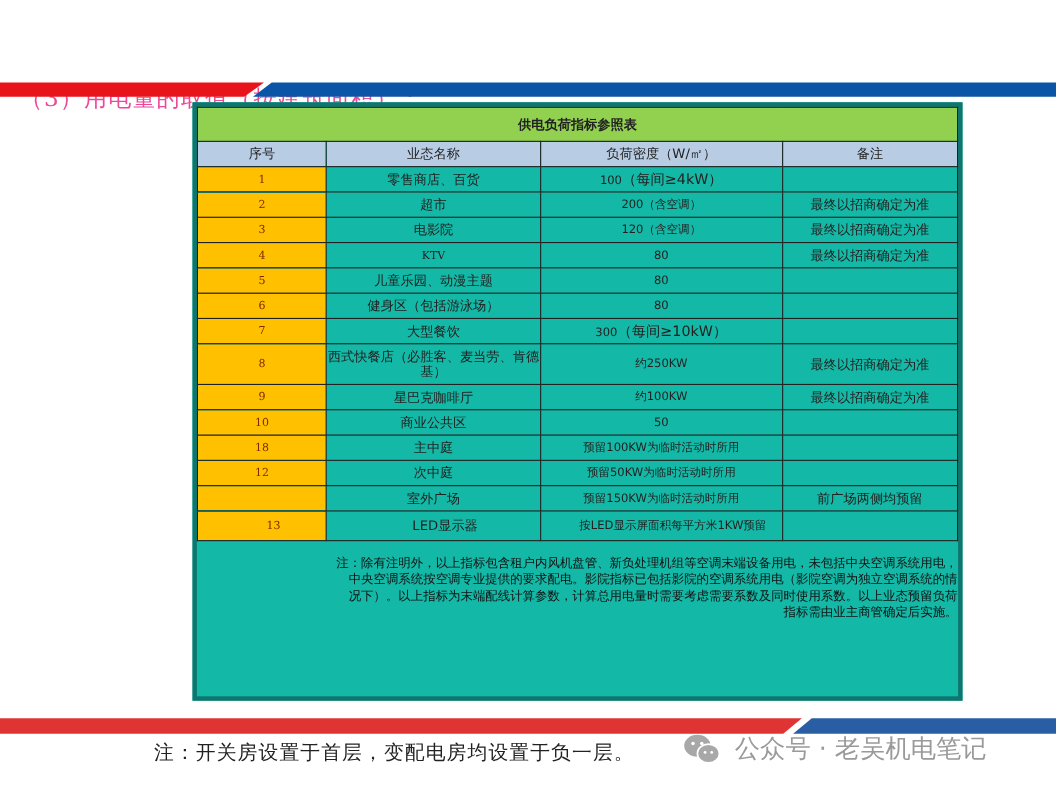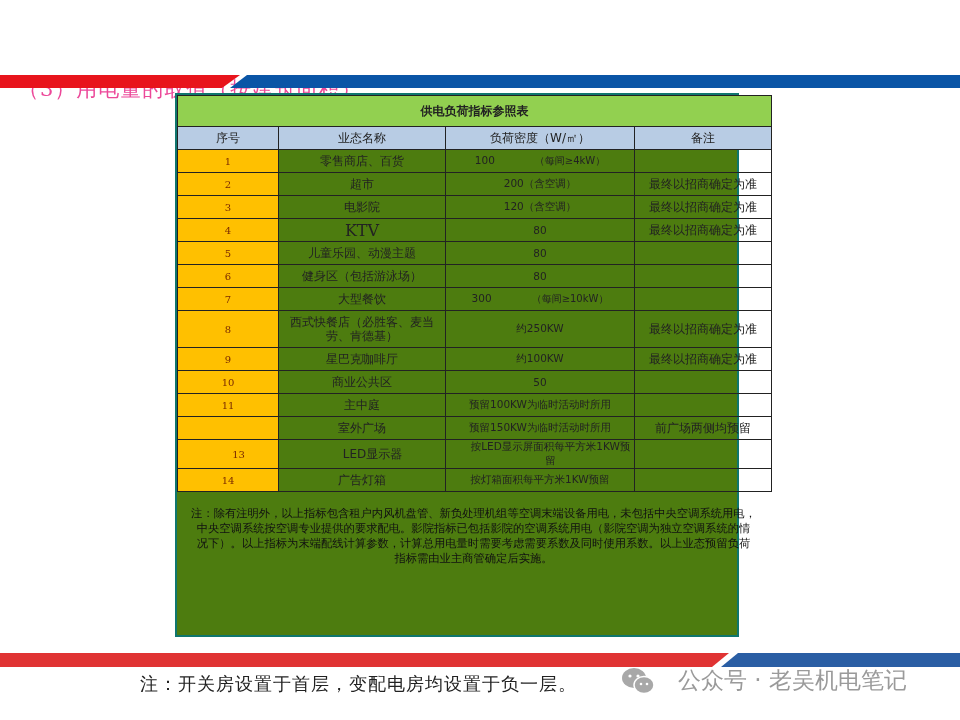--- a/index.html
+++ b/index.html
@@ -5,41 +5,41 @@
   html, body { margin:0; padding:0; }
   body { width:960px; height:720px; background:#ffffff; position:relative; overflow:hidden;
          font-family: "DejaVu Serif", "Liberation Serif", serif; color:#222; }
   .heading { position:absolute; left:18px; top:36px; font-size:21px; color:#ec4899; letter-spacing:1px;
              font-family:"DejaVu Serif", serif;margin-top:39px; }
   .stripe { position:absolute; left:0; width:960px; }
   .stripe svg { display:block; }
   .stripe-top { top:74px; height:15px; }
   .stripe-bottom { top:652px; height:16px; }
 
-  .tbl-wrap { position:absolute; left:175px; top:93px; width:564px; height:544px;
-              border:2px solid #0f766e; box-sizing:border-box; background:#4d7c0f; }
+  .tbl-wrap { position:absolute; left:175px; top:93px; width:700px; height:544px;
+              border:4px solid #0f766e; box-sizing:border-box; background:#14b8a6; }
   table { border-collapse:collapse; width:100%; table-layout:fixed; font-size:12px;
           font-family:"DejaVu Sans", sans-serif; }
   td, th { border:1px solid #222; text-align:center; padding:0; overflow:hidden; }
   .title-row td { background:#92d050; height:30px; font-weight:bold; font-size:12px; }
   .head-row th { background:#b8cce4; height:22px; font-weight:normal; font-size:12px; }
   .row td { height:22px; }
   .row td.no { background:#ffc000; color:#7a2a00; font-size:10px; font-family:"DejaVu Serif", serif; }
   .row td.val { font-size:10.5px; }
-  .row td.val small { font-size:10px;padding-left:40px; }
+  .row td.val small { font-size:13px; }
   .row.tall td { height:36px; }
   .row.tall2 td { height:26px;padding-left:21px; }
-  .note-cell { text-align:center; vertical-align:top; padding:14px 0 0 0; font-size:11.3px; line-height:15px;
-               border:none; color:#111; }
+  .note-cell { text-align:right; vertical-align:top; padding:14px 0 0 0; font-size:11.3px; line-height:15px;
+               border:none; color:#111;font-family:Liberation Mono, monospace; }
   .note-cell span { display:block; margin-left:-2px; }
 
   .footer-note { position:absolute; left:140px; top:672px; font-size:18px; color:#222; letter-spacing:1px;
                  font-family:"DejaVu Serif", serif; }
   .watermark { position:absolute; left:620px; top:665px; font-size:23px; color:#9a9a9a;
-               font-family:"DejaVu Sans", sans-serif; display:flex; align-items:center; gap:22px;justify-content:space-between; }
+               font-family:"DejaVu Sans", sans-serif; display:flex; align-items:center; gap:12px;justify-content:space-between; }
   .wm-icon { width:36px; height:30px; }
 </style>
 </head>
 <body>
 
 <div class="heading">（3）用电量的取值（按建筑面积）：</div>
 
 <div class="stripe stripe-top">
   <svg width="960" height="15" viewBox="0 0 960 15">
     <polygon points="0,1 240,1 222,14 0,14" fill="#e8141c"></polygon>
@@ -78,21 +78,21 @@
       <td>最终以招商确定为准</td>
     </tr>
     <tr class="row">
       <td class="no">3</td>
       <td>电影院</td>
       <td class="val">120（含空调）</td>
       <td>最终以招商确定为准</td>
     </tr>
     <tr class="row">
       <td class="no">4</td>
-      <td style="font-size:16px;font-family:'DejaVu Serif',serif;margin-top:32px;">KTV</td>
+      <td style="font-size:10px;font-family:'DejaVu Serif',serif;margin-top:32px;">KTV</td>
       <td class="val">80</td>
       <td>最终以招商确定为准</td>
     </tr>
     <tr class="row">
       <td class="no">5</td>
       <td>儿童乐园、动漫主题</td>
       <td class="val">80</td>
       <td></td>
     </tr>
     <tr class="row">
@@ -119,41 +119,41 @@
       <td class="val">约100KW</td>
       <td>最终以招商确定为准</td>
     </tr>
     <tr class="row">
       <td class="no">10</td>
       <td>商业公共区</td>
       <td class="val">50</td>
       <td></td>
     </tr>
     <tr class="row">
-      <td class="no">11</td>
+      <td class="no">18</td>
       <td>主中庭</td>
       <td class="val">预留100KW为临时活动时所用</td>
+      <td></td>
+    </tr>
+    <tr class="row">
+      <td class="no">12</td>
+      <td>次中庭</td>
+      <td class="val">预留50KW为临时活动时所用</td>
       <td></td>
     </tr>
     <tr class="row">
       <td class="no"></td>
       <td>室外广场</td>
       <td class="val">预留150KW为临时活动时所用</td>
       <td>前广场两侧均预留</td>
     </tr>
     <tr class="row tall2">
       <td class="no">13</td>
       <td>LED显示器</td>
       <td class="val">按LED显示屏面积每平方米1KW预留</td>
-      <td></td>
-    </tr>
-    <tr class="row">
-      <td class="no">14</td>
-      <td>广告灯箱</td>
-      <td class="val">按灯箱面积每平方米1KW预留</td>
       <td></td>
     </tr>
     <tr>
       <td colspan="4" class="note-cell">
         <span>注：除有注明外，以上指标包含租户内风机盘管、新负处理机组等空调末端设备用电，未包括中央空调系统用电，</span>
         <span>中央空调系统按空调专业提供的要求配电。影院指标已包括影院的空调系统用电（影院空调为独立空调系统的情</span>
         <span>况下）。以上指标为末端配线计算参数，计算总用电量时需要考虑需要系数及同时使用系数。以上业态预留负荷</span>
         <span>指标需由业主商管确定后实施。</span>
       </td>
     </tr>

